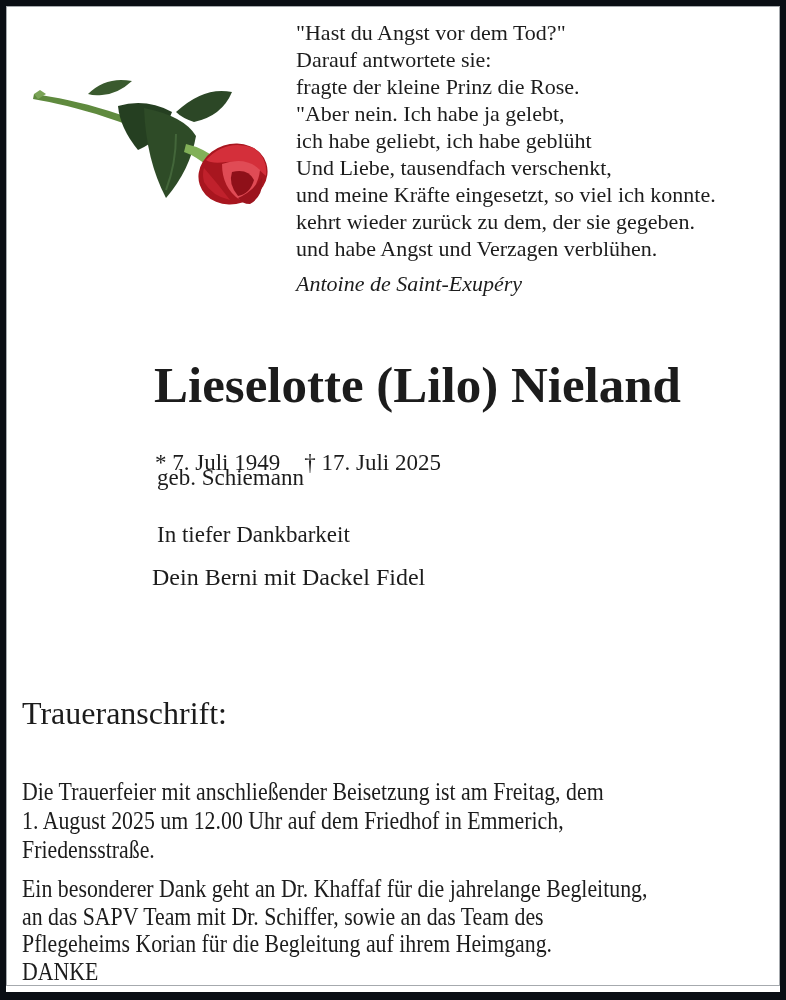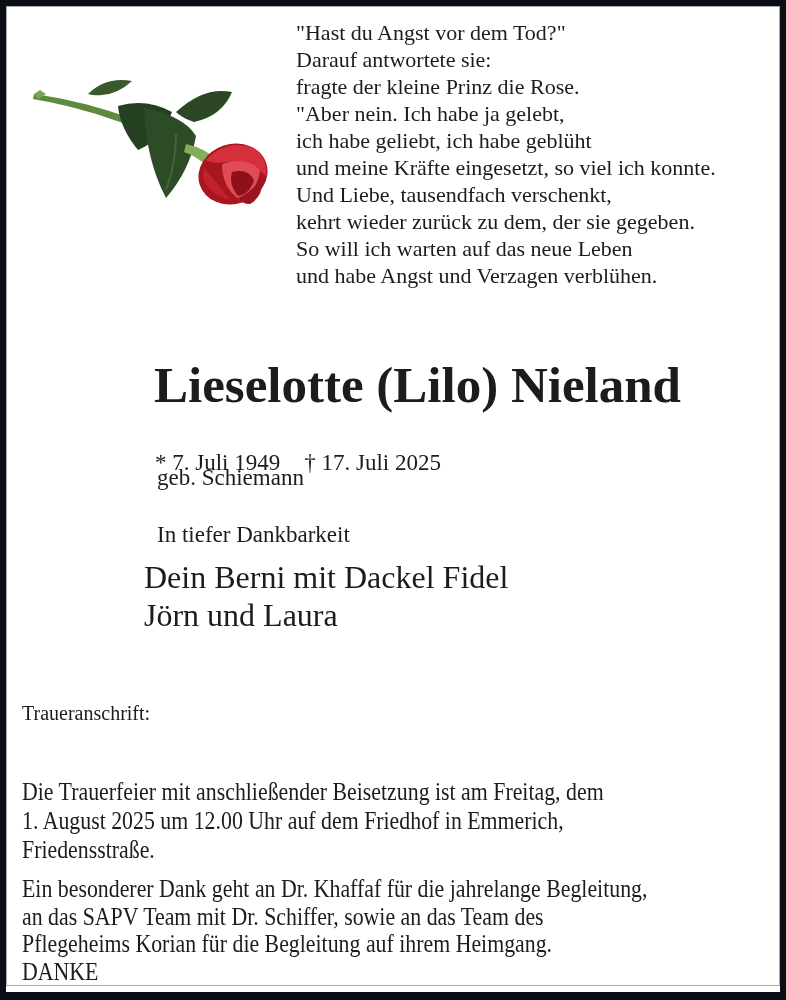--- a/index.html
+++ b/index.html
@@ -76,31 +76,31 @@
   .intro {
     position: absolute;
     left: 151px;
     top: 515px;
     font-size: 23px;
     line-height: 28px;
     white-space: nowrap;
   }
   .family {
     position: absolute;
-    left: 138px;
+    left: 146px;
     top: 552px;
-    font-size: 32px;
+    font-size: 24px;
     line-height: 38px;
     white-space: nowrap;
   }
   .address {
     position: absolute;
     left: 16px;
     top: 693px;
-    font-size: 20px;
+    font-size: 32px;
     line-height: 28.5px;
     white-space: nowrap;
   }
   .funeral {
     position: absolute;
     left: 16px;
     top: 771px;
     font-size: 26px;
     line-height: 29px;
     white-space: nowrap;
@@ -149,37 +149,36 @@
       <path d="M212,134 Q 226,128 236,114 Q 238,132 224,140 Q 216,140 212,134 Z" fill="#9c141e"></path>
     </g>
   </svg>
 
   <div class="quote">
     <div>"Hast du Angst vor dem Tod?"</div>
     <div>Darauf antwortete sie:</div>
     <div>fragte der kleine Prinz die Rose.</div>
     <div>"Aber nein. Ich habe ja gelebt,</div>
     <div>ich habe geliebt, ich habe geblüht</div>
+    <div>Und Liebe, tausendfach verschenkt,</div>
     <div>und meine Kräfte eingesetzt, so viel ich konnte.</div>
-    <div>Und Liebe, tausendfach verschenkt,</div>
     <div>kehrt wieder zurück zu dem, der sie gegeben.</div>
-    <div>So will ich warten auf das neue Leben</div>
     <div>und habe Angst und Verzagen verblühen.</div>
+    <div class="quote-author">Antoine de Saint-Exupéry</div>
   </div>
 
   <div class="name">Lieselotte (Lilo) Nieland</div>
   <div class="maiden">geb. Schiemann</div>
   <div class="dates">
     <span>* 7. Juli 1949</span><span class="death">† 17. Juli 2025</span>
   </div>
 
   <div class="intro">In tiefer Dankbarkeit</div>
   <div class="family">
     <div>Dein Berni mit Dackel Fidel</div>
-    <div>Jörn und Laura</div>
   </div>
 
   <div class="address">
     <div>Traueranschrift:</div>
   </div>
 
   <div class="funeral">
     <div>Die Trauerfeier mit anschließender Beisetzung ist am Freitag, dem</div>
     <div>1. August 2025 um 12.00 Uhr auf dem Friedhof in Emmerich,</div>
     <div>Friedensstraße.</div>

